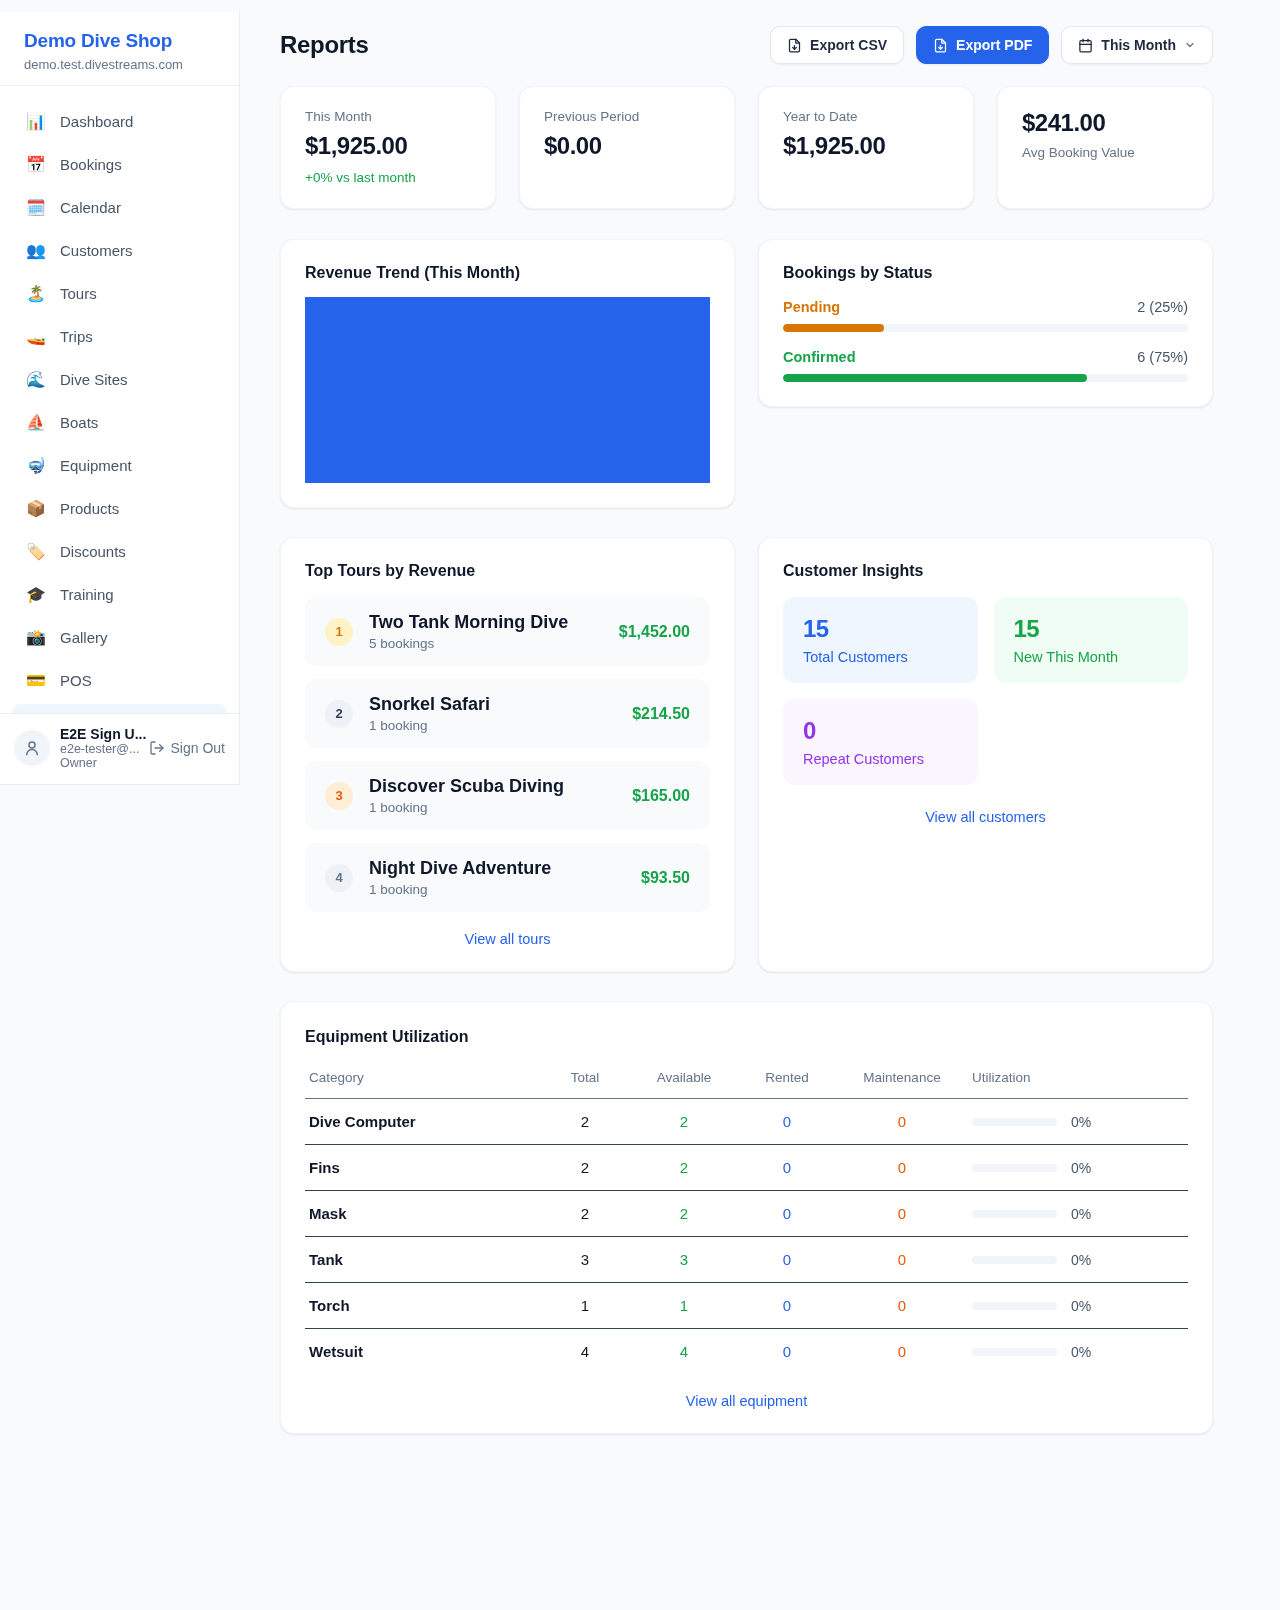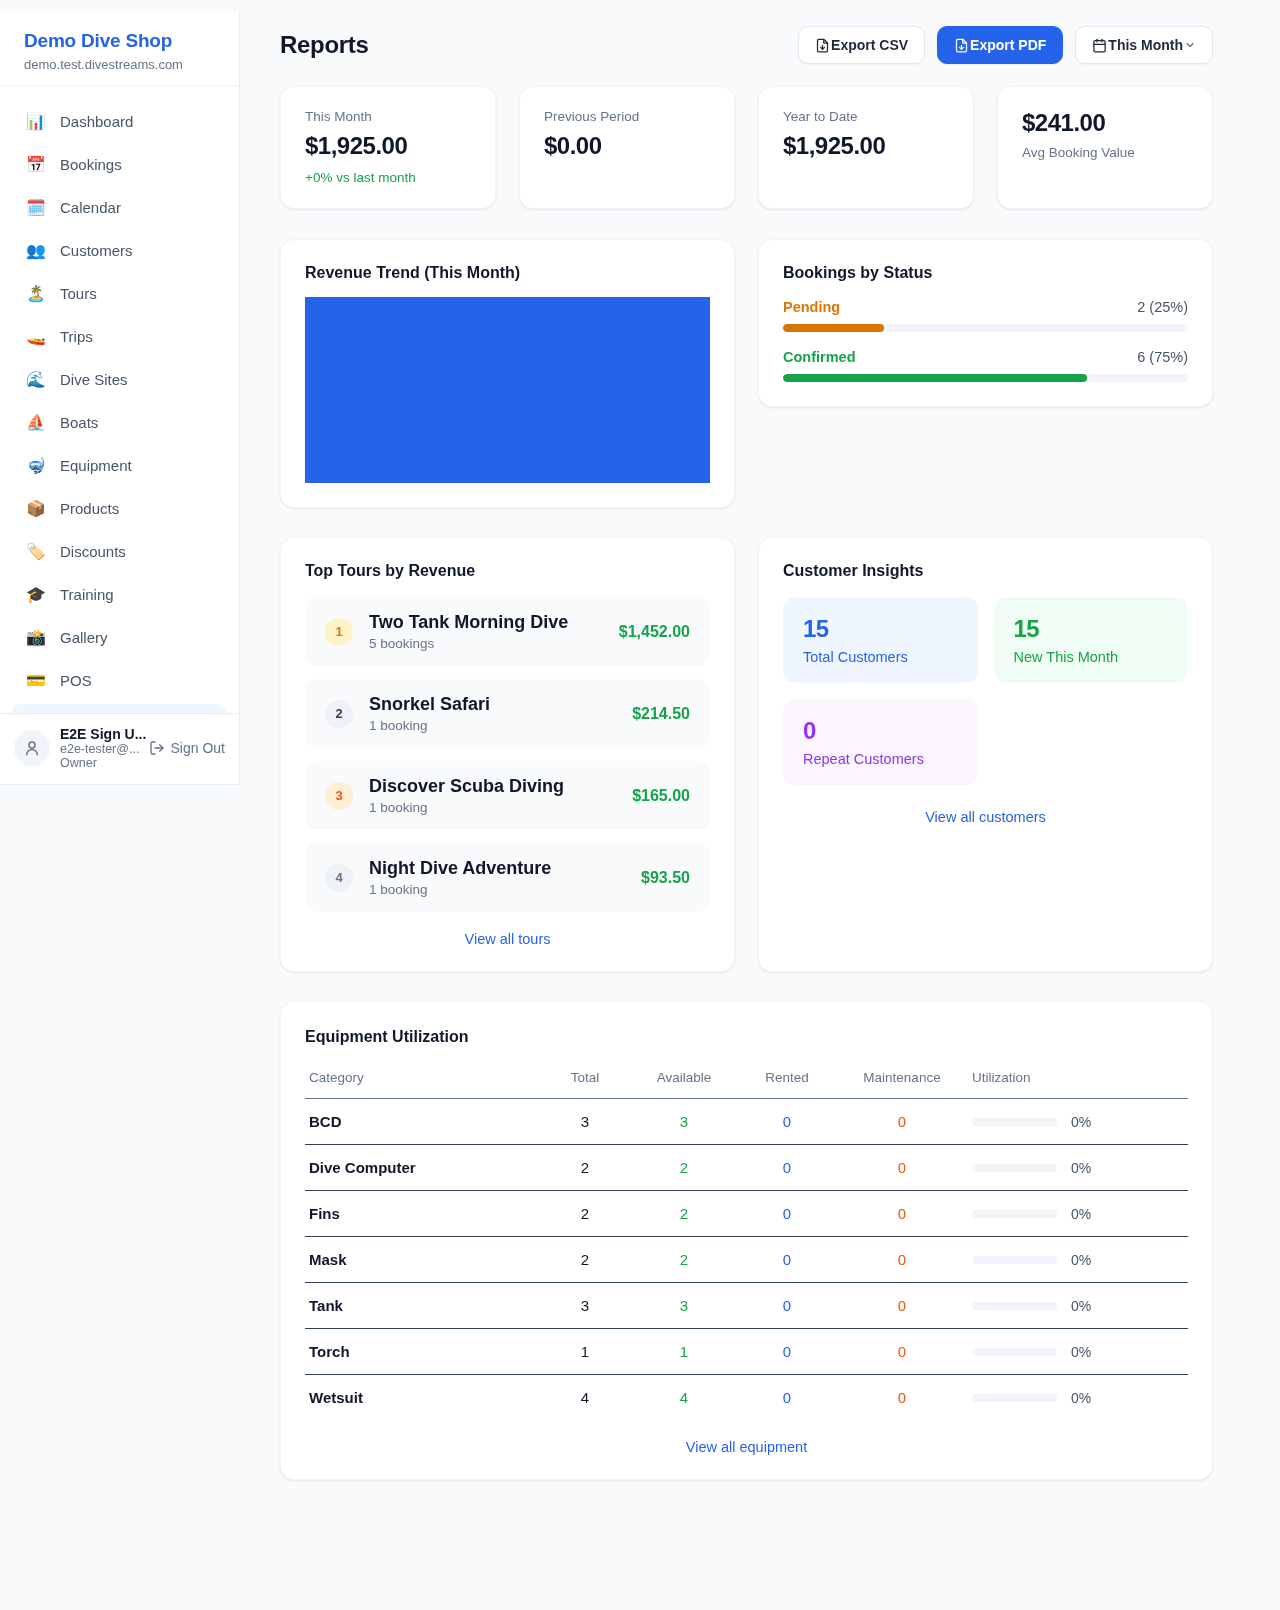--- a/index.html
+++ b/index.html
@@ -29,21 +29,21 @@
   .user-name { font-size: 14px; font-weight: 700; color: #0f172a; white-space: nowrap; }
   .user-email, .user-role { font-size: 12.5px; color: #64748b; margin-top: 0; white-space: nowrap; }
   .signout { display: flex; align-items: center; gap: 6px; color: #64748b; font-size: 14px; background: none; border: none; cursor: pointer; font-family: inherit; }
 
   
   .main { margin-left: 248px; padding: 26px 0 48px 32px; width: 965px; }
   .page-header { display: flex; align-items: center; justify-content: space-between; width: 933px; margin-bottom: 22px; }
   .page-title { font-size: 24px; font-weight: 800; letter-spacing: -0.3px; }
   .header-actions { display: flex; gap: 12px; }
   .btn {
-    display: inline-flex; align-items: center; gap: 1px; font-family: inherit;
+    display: inline-flex; align-items: center; gap: 8px; font-family: inherit;
     font-size: 14px; font-weight: 600; padding: 10px 16px; border-radius: 10px; cursor: pointer;
     background: #fff; color: #1e293b; border: 1px solid #e2e8f0; box-shadow: 0 1px 2px rgba(15,23,42,.05);
   }
   .btn-primary { background: #2563eb; color: #fff; border-color: #2563eb; }
   .btn svg { display: block; }
 
   .card {
     background: #fff; border-radius: 14px; border: 1px solid #f1f5f9;
     box-shadow: 0 1px 2px rgba(15,23,42,.05), 0 1px 3px rgba(15,23,42,.04);
   }
@@ -373,35 +373,20 @@
           <th class="col-category">Category</th>
           <th>Total</th>
           <th>Available</th>
           <th>Rented</th>
           <th>Maintenance</th>
           <th class="col-util">Utilization</th>
         </tr>
       </thead>
       <tbody>
         <tr>
-          <td class="cat">BCD</td>
-          <td>3</td>
-          <td class="avail">3</td>
-          <td class="rented">0</td>
-          <td class="maint">0</td>
-          <td class="util">
-              <div class="util-wrap">
-                <div class="ubar">
-                  <div class="ufill" style="width: 0%;"></div>
-                </div>
-                <span class="util-pct">0%</span>
-              </div>
-            </td>
-        </tr>
-        <tr>
           <td class="cat">Dive Computer</td>
           <td>2</td>
           <td class="avail">2</td>
           <td class="rented">0</td>
           <td class="maint">0</td>
           <td class="util">
               <div class="util-wrap">
                 <div class="ubar">
                   <div class="ufill" style="width: 0%;"></div>
                 </div>

